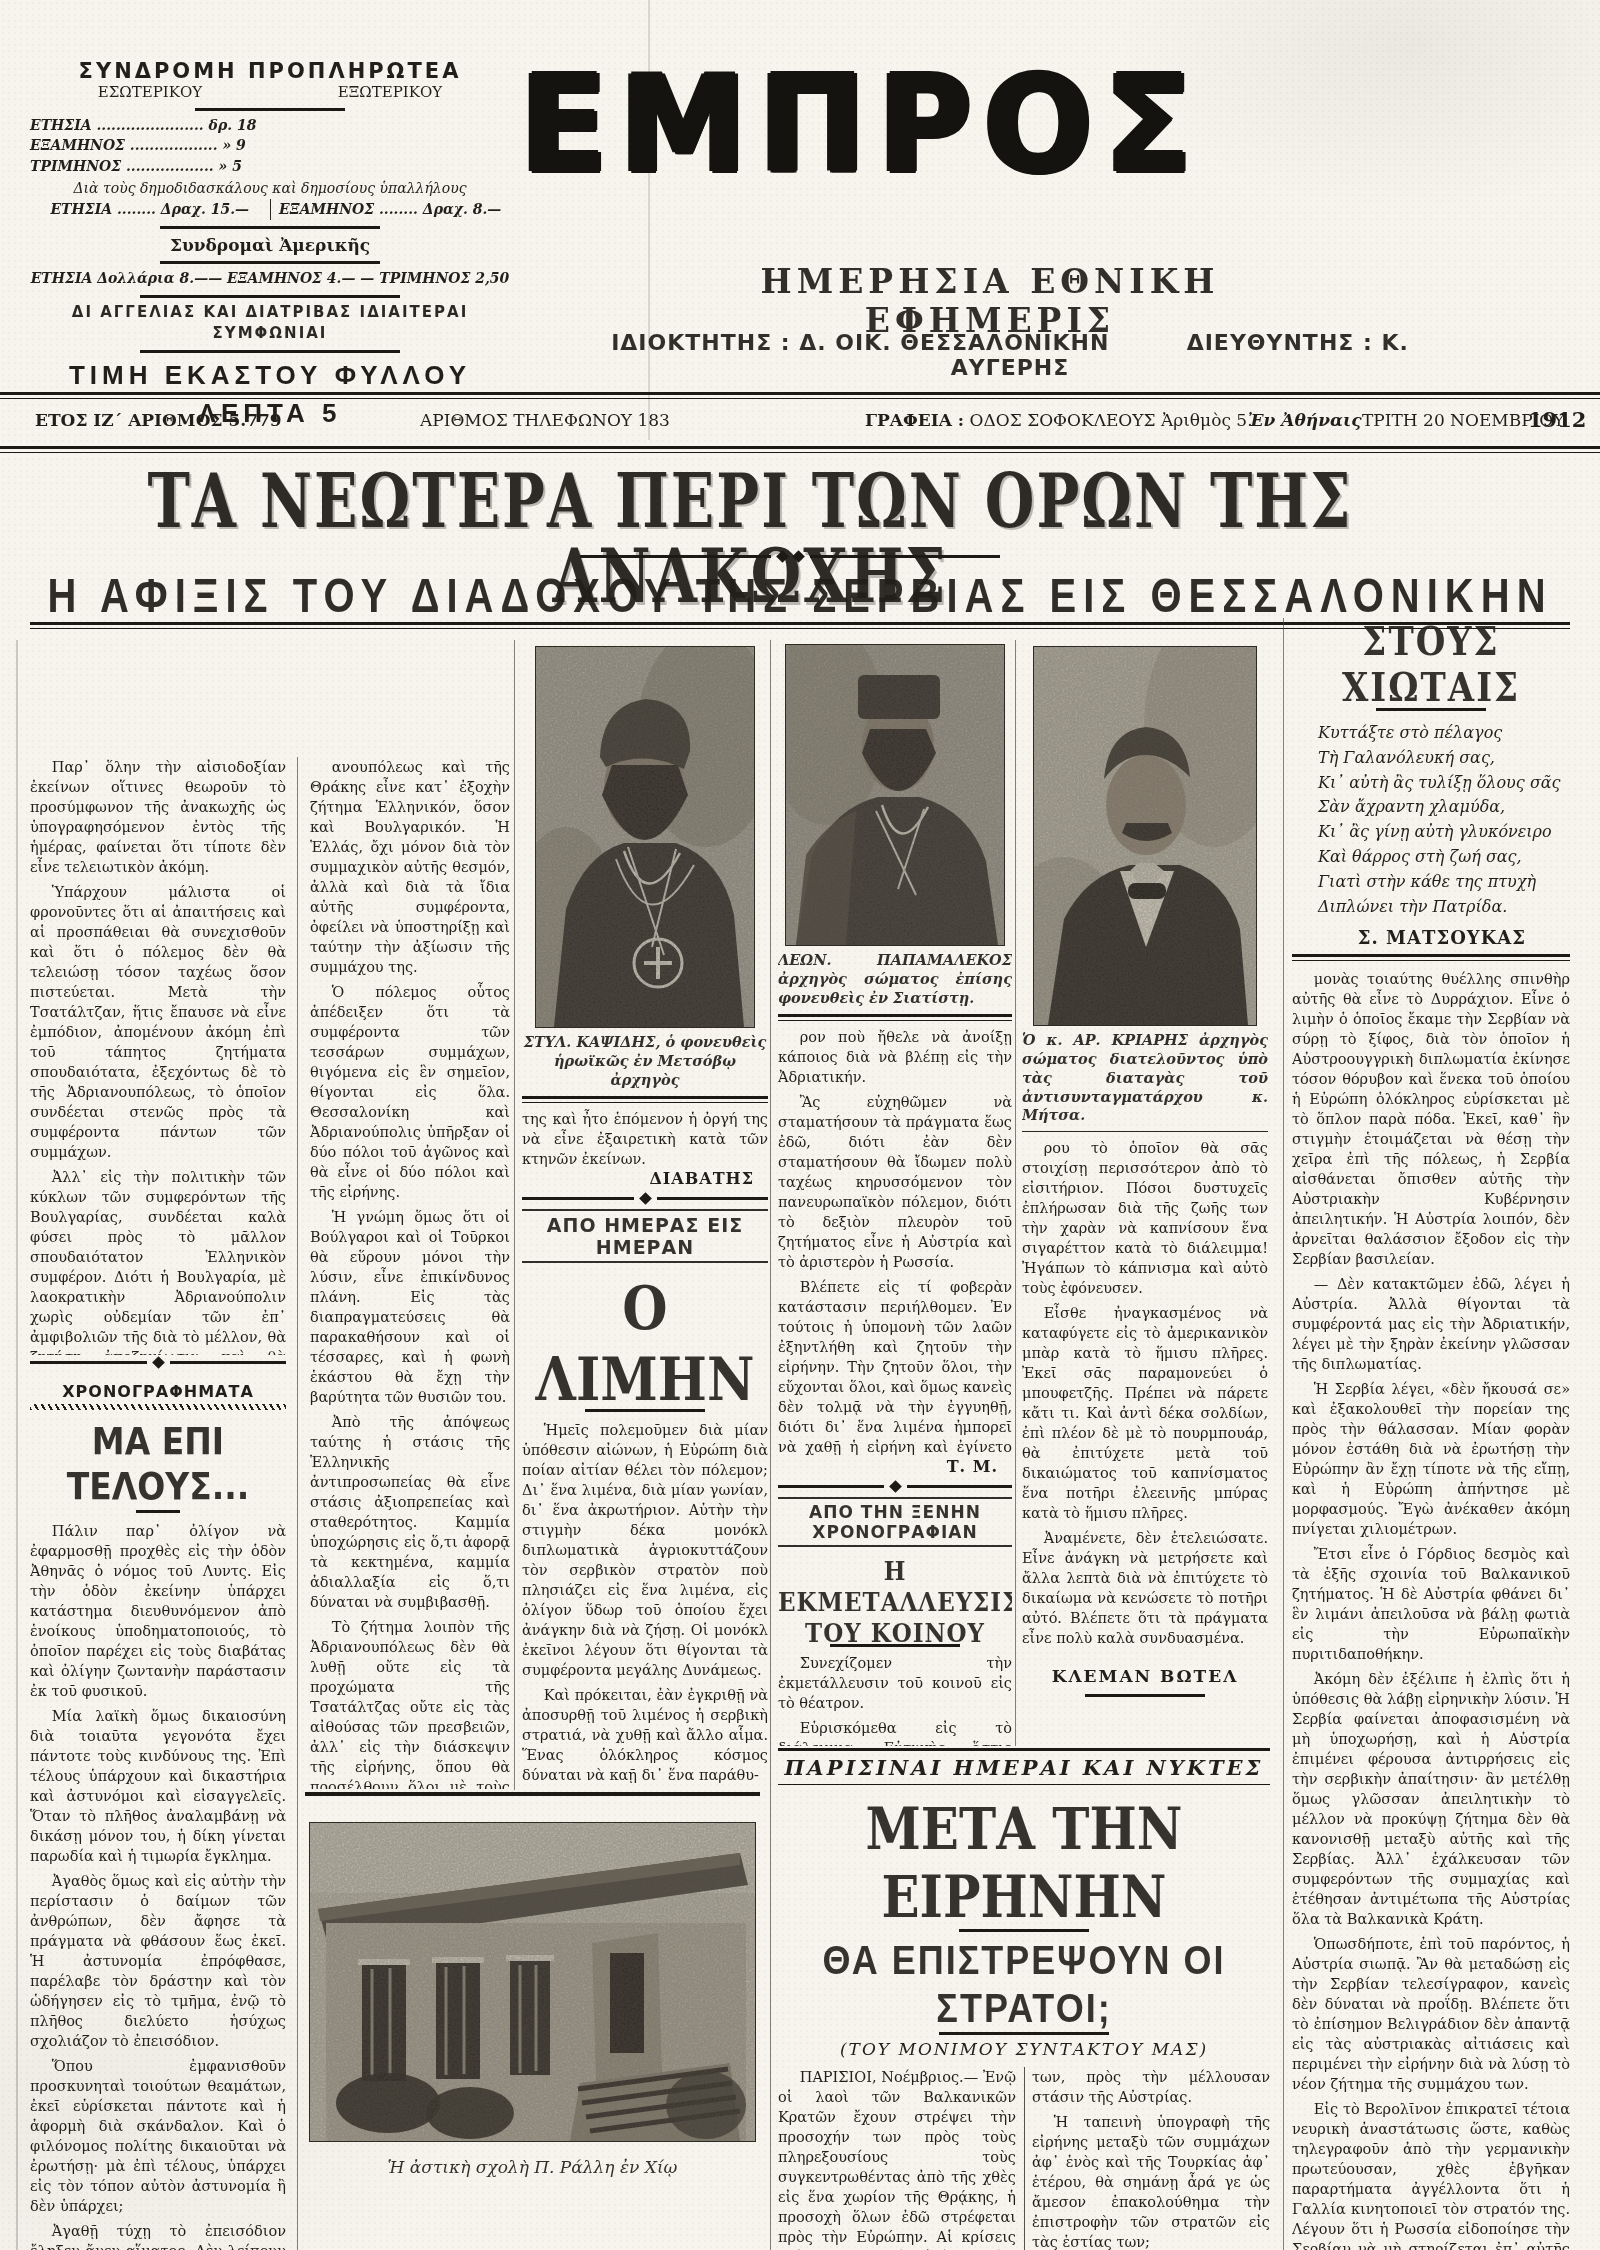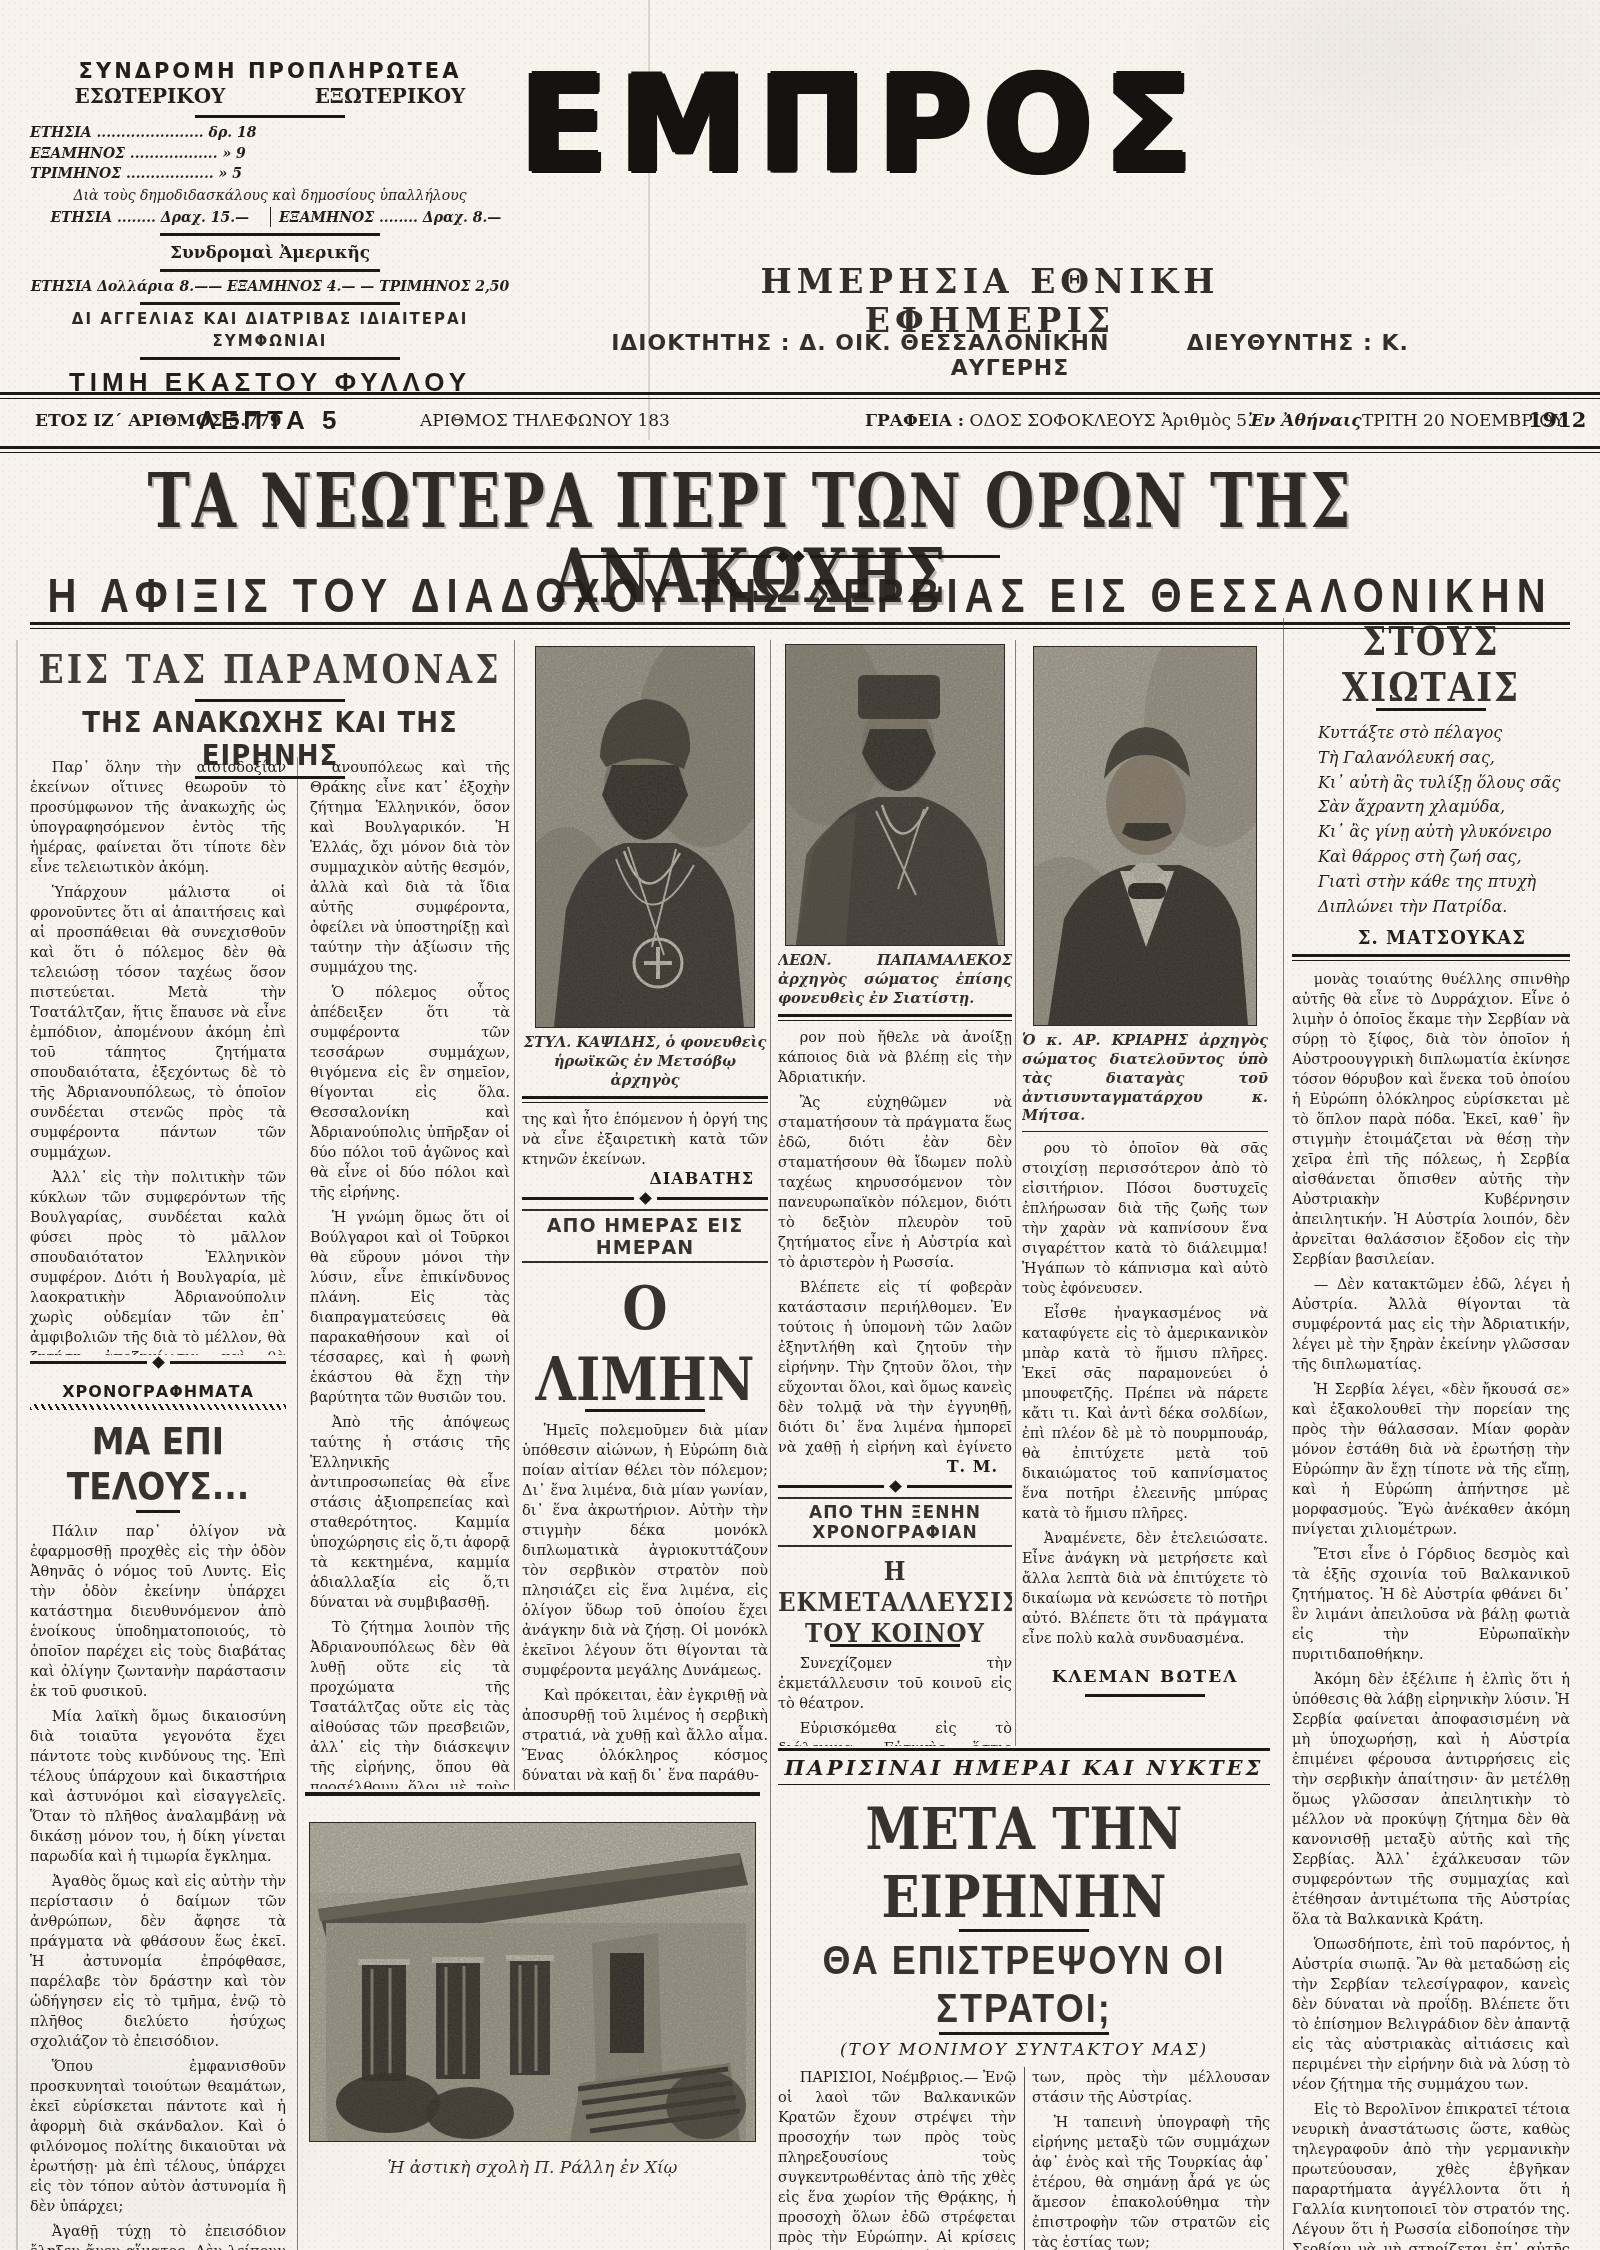--- a/index.html
+++ b/index.html
@@ -38,21 +38,21 @@
     font-family:"DejaVu Sans", sans-serif;font-weight:bold;font-size:128px;line-height:1.08;
     letter-spacing:12px;color:#151310;
     text-shadow:3px 0 #151310,-3px 0 #151310,0 2px #151310,0 -2px #151310,2px 2px #151310;
     transform:scaleY(1.05);transform-origin:top center;
   }
   .mast-sub{font-size:33px;letter-spacing:5px;font-weight:bold;opacity:.92;}
   .mast-owner{font-size:22px;letter-spacing:1px;font-weight:bold;opacity:.92;}
 
   .subbox{font-size:14px;line-height:1.45;}
   .subbox .title{font-size:21px;letter-spacing:3px;}
-  .subbox .hdrrow{display:flex;font-size:20px;font-weight:bold;margin-top:-4px;justify-content:space-between;}
+  .subbox .hdrrow{display:flex;font-size:15px;font-weight:normal;margin-top:-4px;justify-content:space-between;}
   .subbox .hdrrow span{flex:1;text-align:center;}
   .adsline{font-size:15px;letter-spacing:2px;opacity:.95;}
   .priceline{font-size:26px;letter-spacing:5px;}
 
   .dl{font-size:17px;white-space:nowrap;}
   .dl .lbl{font-weight:bold;}
 
   .headline-main{
     font-size:57px;font-weight:bold;letter-spacing:2px;line-height:1;
     transform:scaleY(1.32);transform-origin:top center;
@@ -163,26 +163,20 @@
     <div class="headline-sec lsans">Η ΑΦΙΞΙΣ ΤΟΥ ΔΙΑΔΟΧΟΥ ΤΗΣ ΣΕΡΒΙΑΣ ΕΙΣ ΘΕΣΣΑΛΟΝΙΚΗΝ</div>
   </div>
   <div class="abs hr2" style="left:30px;top:622px;width:1540px;"></div>
 
   <div class="vrule" style="left:297px;top:757px;height:1493px;"></div>
   <div class="vrule" style="left:514px;top:640px;height:1150px;"></div>
   <div class="vrule" style="left:770px;top:640px;height:1610px;"></div>
   <div class="vrule" style="left:1015px;top:640px;height:1106px;"></div>
   <div class="vrule" style="left:1283px;top:618px;height:1632px;"></div>
 
-  <div class="abs ctr" style="left:30px;top:646px;width:480px;">
-    <div class="colhead1">ΕΙΣ ΤΑΣ ΠΑΡΑΜΟΝΑΣ</div>
-    <div class="rule-short" style="width:150px;margin-top:14px;"></div>
-    <div class="colhead2 sans" style="margin-top:4px;">ΤΗΣ ΑΝΑΚΩΧΗΣ ΚΑΙ ΤΗΣ ΕΙΡΗΝΗΣ</div>
-    <div class="rule-short" style="width:150px;margin-top:10px;"></div>
-  </div>
   <div class="abs body-txt just clip" style="left:30px;top:757px;width:256px;height:598px;">
       <p class="bpar">Παρ᾽ ὅλην τὴν αἰσιοδοξίαν ἐκείνων οἵτινες θεωροῦν τὸ προσύμφωνον τῆς ἀνακωχῆς ὡς ὑπογραφησόμενον ἐντὸς τῆς ἡμέρας, φαίνεται ὅτι τίποτε δὲν εἶνε τελειωτικὸν ἀκόμη.</p>
       <p class="bpar">Ὑπάρχουν μάλιστα οἱ φρονοῦντες ὅτι αἱ ἀπαιτήσεις καὶ αἱ προσπάθειαι θὰ συνεχισθοῦν καὶ ὅτι ὁ πόλεμος δὲν θὰ τελειώσῃ τόσον ταχέως ὅσον πιστεύεται. Μετὰ τὴν Τσατάλτζαν, ἥτις ἔπαυσε νὰ εἶνε ἐμπόδιον, ἀπομένουν ἀκόμη ἐπὶ τοῦ τάπητος ζητήματα σπουδαιότατα, ἐξεχόντως δὲ τὸ τῆς Ἀδριανουπόλεως, τὸ ὁποῖον συνδέεται στενῶς πρὸς τὰ συμφέροντα πάντων τῶν συμμάχων.</p>
       <p class="bpar">Ἀλλ᾽ εἰς τὴν πολιτικὴν τῶν κύκλων τῶν συμφερόντων τῆς Βουλγαρίας, συνδέεται καλὰ φύσει πρὸς τὸ μᾶλλον σπουδαιότατον Ἑλληνικὸν συμφέρον. Διότι ἡ Βουλγαρία, μὲ λαοκρατικὴν Ἀδριανούπολιν χωρὶς οὐδεμίαν τῶν ἐπ᾽ ἀμφιβολιῶν τῆς διὰ τὸ μέλλον, θὰ ζητήσῃ ἀποζημίωσιν καὶ θὰ καταστῇ μᾶλλον ἀδιάλλακτος εἰς ὅλας ἐκείνας τὰς διαπραγματεύσεις αἵτινες θὰ κανονίσουν τὸ μερίδιον ἑκάστου ἀπὸ τῆς λείας.</p>
     </div>
   <div class="abs body-txt just clip" style="left:310px;top:757px;width:200px;height:1032px;">
       <p class="bpar">ανουπόλεως καὶ τῆς Θράκης εἶνε κατ᾽ ἐξοχὴν ζήτημα Ἑλληνικόν, ὅσον καὶ Βουλγαρικόν. Ἡ Ἑλλάς, ὄχι μόνον διὰ τὸν συμμαχικὸν αὐτῆς θεσμόν, ἀλλὰ καὶ διὰ τὰ ἴδια αὐτῆς συμφέροντα, ὀφείλει νὰ ὑποστηρίξῃ καὶ ταύτην τὴν ἀξίωσιν τῆς συμμάχου της.</p>
       <p class="bpar">Ὁ πόλεμος οὗτος ἀπέδειξεν ὅτι τὰ συμφέροντα τῶν τεσσάρων συμμάχων, θιγόμενα εἰς ἓν σημεῖον, θίγονται εἰς ὅλα. Θεσσαλονίκη καὶ Ἀδριανούπολις ὑπῆρξαν οἱ δύο πόλοι τοῦ ἀγῶνος καὶ θὰ εἶνε οἱ δύο πόλοι καὶ τῆς εἰρήνης.</p>
       <p class="bpar">Ἡ γνώμη ὅμως ὅτι οἱ Βούλγαροι καὶ οἱ Τοῦρκοι θὰ εὕρουν μόνοι τὴν λύσιν, εἶνε ἐπικίνδυνος πλάνη. Εἰς τὰς διαπραγματεύσεις θὰ παρακαθήσουν καὶ οἱ τέσσαρες, καὶ ἡ φωνὴ ἑκάστου θὰ ἔχῃ τὴν βαρύτητα τῶν θυσιῶν του.</p>
       <p class="bpar">Ἀπὸ τῆς ἀπόψεως ταύτης ἡ στάσις τῆς Ἑλληνικῆς ἀντιπροσωπείας θὰ εἶνε στάσις ἀξιοπρεπείας καὶ σταθερότητος. Καμμία ὑποχώρησις εἰς ὅ,τι ἀφορᾷ τὰ κεκτημένα, καμμία ἀδιαλλαξία εἰς ὅ,τι δύναται νὰ συμβιβασθῇ.</p>

